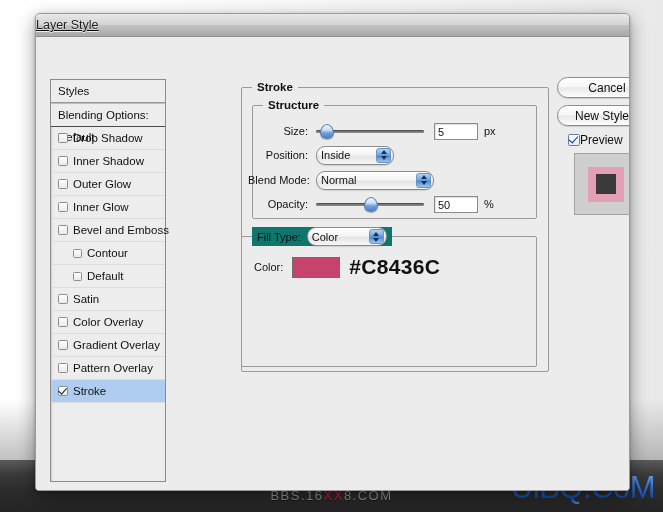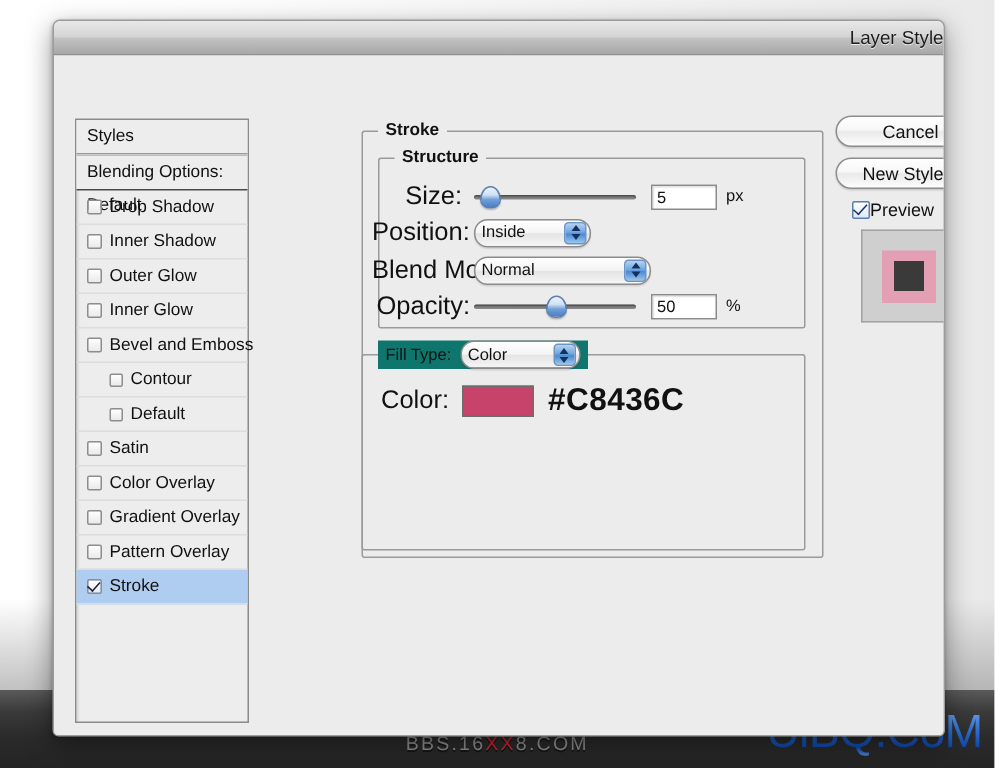--- a/index.html
+++ b/index.html
@@ -85,22 +85,23 @@
     box-shadow: 0 6px 18px rgba(0,0,0,0.40), 0 1px 3px rgba(0,0,0,0.25);
     box-sizing: border-box;
     overflow: hidden;
   }
   #titlebar {
     height: 22px;
     background: linear-gradient(to bottom, #e8e8e8 0%, #d4d4d4 48%, #c2c2c2 52%, #a8a8a8 100%);
     border-bottom: 1px solid #8f8f8f;
     display: flex;
     align-items: center;
-    justify-content: flex-end;
+    justify-content: flex-start;
     position: relative;
+    text-decoration: underline;
   }
   #titlebar .title {
     font-size: 12.5px;
     color: #1c1c1c;
     text-shadow: 0 1px 0 rgba(255,255,255,0.75);
   }
 
   #dialog-body {
     position: relative;
     height: 455px;
@@ -196,21 +197,21 @@
   .ctl-row {
     position: absolute;
     display: flex;
     align-items: center;
     height: 18px;
     font-size: 11px;
     color: #111;
   }
   .ctl-label {
     text-align: right;
-    font-size: 17px;
+    font-size: 11px;
     color: #111;
     white-space: nowrap;
   }
 
   
   .slider {
     position: relative;
     width: 108px;
     height: 14px;
     display: flex;

